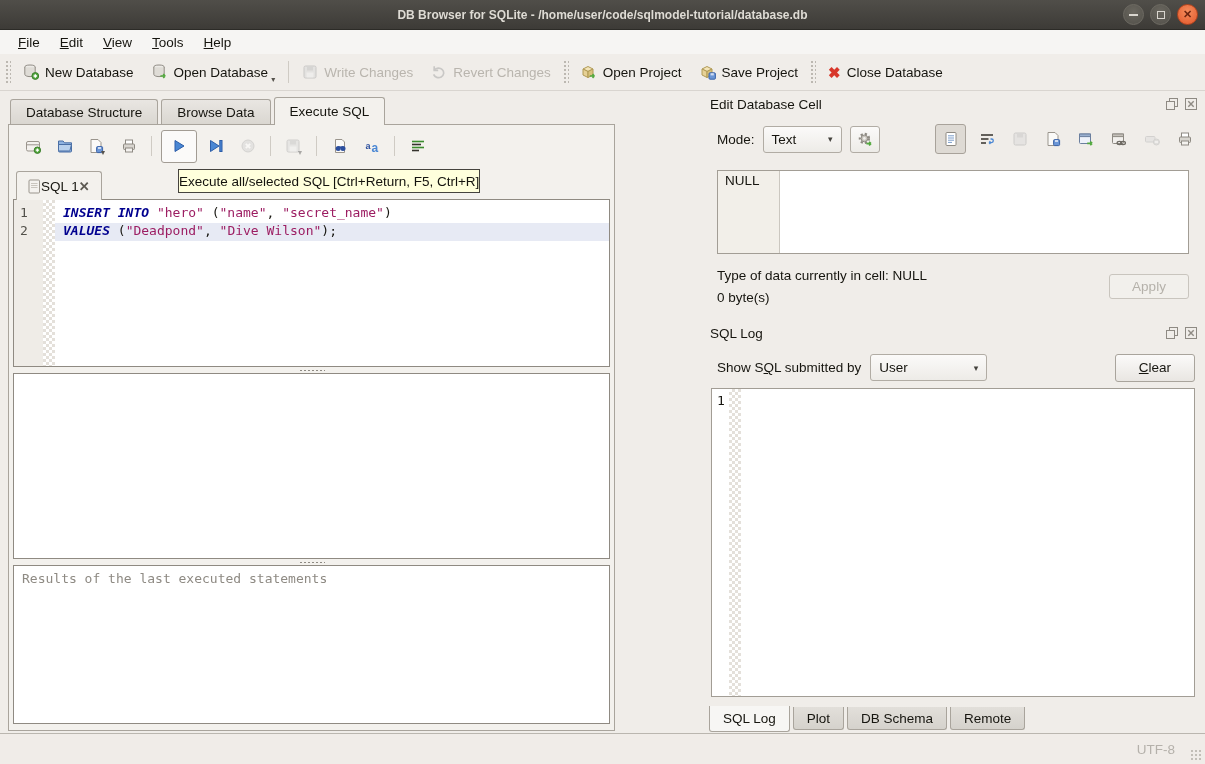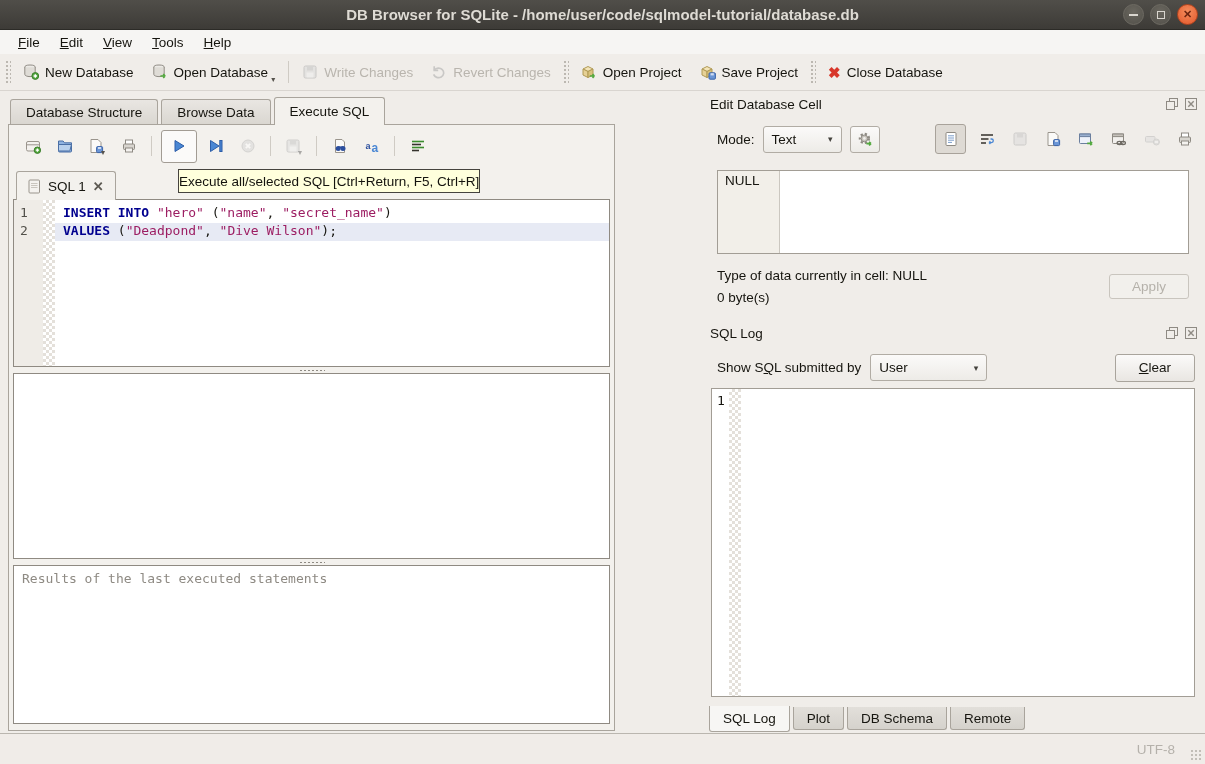--- a/index.html
+++ b/index.html
@@ -11,21 +11,21 @@
   }
   svg { display:block; }
   .ico { width:16px; height:16px; }
 
   
   .titlebar {
     height:30px; background:linear-gradient(#504e49,#3d3b37);
     border-bottom:1px solid #2c2b27;
     display:flex; align-items:center; justify-content:center; position:relative;
   }
-  .titlebar .title { color:#dedbd4; font-weight:bold; font-size:15px; }
+  .titlebar .title { color:#dedbd4; font-weight:bold; font-size:12px; }
   .win-controls { position:absolute; right:7px; top:0; bottom:0; display:flex; align-items:center; gap:6px; }
   .wbtn { width:21px; height:21px; border-radius:50%; display:flex; align-items:center; justify-content:center; }
   .wbtn.gray { background:radial-gradient(circle at 50% 35%, #6a675f, #52504a); border:1px solid #6e6b63; }
   .wbtn.orange { background:radial-gradient(circle at 50% 35%, #f58d5c, #e2572b); border:1px solid #b5441d; }
   .wbtn .bar { width:9px; height:2px; background:#d9d6cf; }
   .wbtn .box { width:8px; height:8px; border:1.5px solid #d9d6cf; }
   .wbtn .x { color:#6e2510; font-size:11px; font-weight:bold; line-height:1; }
 
   
   .menubar { height:24px; background:#f6f5f3; display:flex; align-items:center; padding-left:8px; }
@@ -66,41 +66,41 @@
 
   .sql-toolbar { height:42px; display:flex; align-items:center; padding:0 10px; gap:5px; flex:none; }
   .ebtn { width:27px; height:27px; display:flex; align-items:center; justify-content:center; }
   .ebtn.framed { width:36px; height:33px; border:1px solid #a29c94; border-radius:3px; background:#fbfaf9; }
   .esep { width:1px; height:20px; background:#cfcbc4; margin:0 4px; }
   .dis { opacity:.45; filter:grayscale(1); }
 
   .sqltab-row { height:32px; display:flex; align-items:flex-end; padding-left:7px; flex:none; }
   .sqltab {
     height:29px; background:#f3f1ed; border:1px solid #a9a49c; border-bottom:none;
-    border-radius:3px 3px 0 0; display:flex; align-items:center; gap:7px; padding:0 11px;
+    border-radius:3px 3px 0 0; display:flex; align-items:center; padding:0 11px;
     margin-bottom:-1px; position:relative; z-index:2;
   }
   .sqltab .close { color:#5c5952; font-weight:bold; font-size:13px; }
 
   .editor-box {
     margin:0 4px; height:168px; flex:none; background:#fff;
     border:1px solid #8f8a82; display:flex; overflow:hidden;
     font-family:"DejaVu Sans Mono", monospace; font-size:13px;
   }
   .gutter-col { width:29px; background:#efece7; color:#52504a; padding-top:5px; flex:none; }
   .gutter-col .ln { height:18px; padding-left:6px; }
   .hatch-col { width:12px; flex:none; background-color:#fff;
     background-image:linear-gradient(45deg,#e4e0da 25%,transparent 25% 75%,#e4e0da 75%),
                      linear-gradient(45deg,#e4e0da 25%,transparent 25% 75%,#e4e0da 75%);
     background-size:6px 6px; background-position:0 0,3px 3px; }
   .code-col { flex:1; padding-top:5px; }
   .crow { height:18px; padding-left:8px; white-space:pre; }
   .crow span { white-space:pre; }
   .crow.hl { background:#e7eaf4; }
-  .kw { color:#00008f; font-weight:bold; }
+  .kw { color:#00008f; font-weight:bold;font-style:italic; }
   .str { color:#9c1d62; }
 
   .hsplit { height:6px; flex:none; display:flex; align-items:center; justify-content:center; }
   .hsplit .dots { width:26px; height:3px;
     background-image:radial-gradient(#8e8a83 .8px, transparent 1px); background-size:4px 3px; }
 
   .mid-box { margin:0 4px; height:186px; flex:none; background:#fff; border:1px solid #8f8a82; }
   .results-box {
     margin:0 4px 6px 4px; flex:1; background:#fff; border:1px solid #8f8a82;
     font-family:"DejaVu Sans Mono", monospace; font-size:13px; color:#8e8a83;

